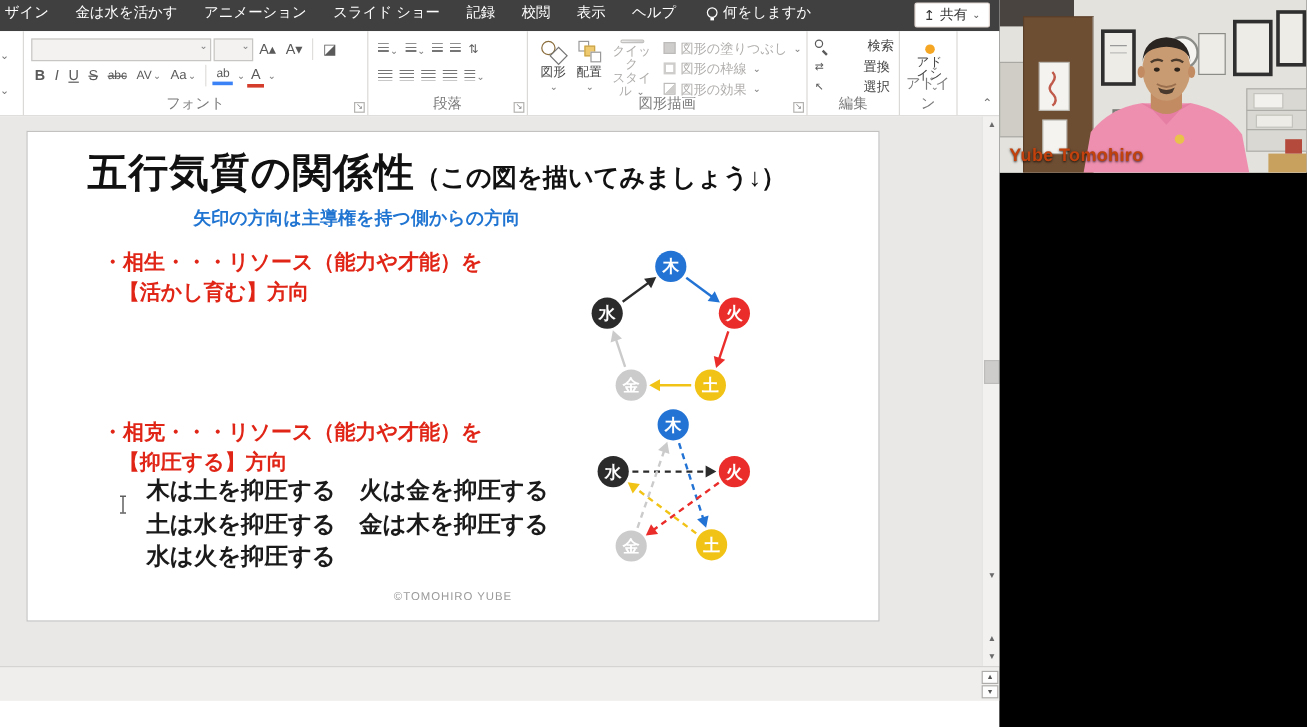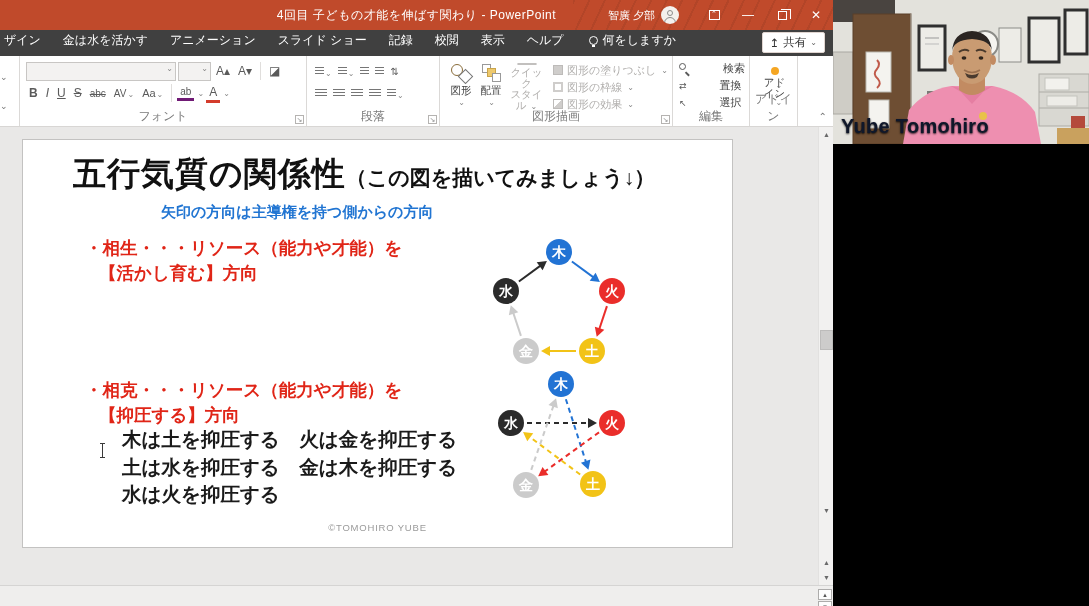--- a/index.html
+++ b/index.html
@@ -97,48 +97,30 @@
 
   
   .notestrip { position:relative; height:29px; background:#efeeed; border-top:1px solid #d5d4d3; }
   .mini-scroll { position:absolute; right:1px; top:3px; width:14px; }
   .mini-btn { width:14px; height:11px; border:1px solid #adacab; background:#fdfdfd; color:#555; font-size:6px;
     display:flex; align-items:center; justify-content:center; margin-bottom:1px; }
 
   
   #rightpanel { position:absolute; left:833px; top:0; width:256px; height:606px; background:#000; }
   .webcam { position:relative; width:256px; height:144px; overflow:hidden; background:#d8d7d1; }
-  .cam-label { position:absolute; left:8px; bottom:6px; color:#0f172a; font-size:20px; font-weight:700;
+  .cam-label { position:absolute; left:8px; bottom:6px; color:#c2410c; font-size:15px; font-weight:700;
     text-shadow:0 1px 2px rgba(0,0,0,.8); letter-spacing:.3px; }
 </style>
 </head>
 <body>
 
 <div id="screen">
 
   <div id="ppt">
 
-    <div class="titlebar">
-      <div class="tb-title">4回目  子どもの才能を伸ばす関わり  -  PowerPoint</div>
-      <div class="tb-right">
-        <span class="tb-user">智廣 夕部</span>
-        <span class="avatar">
-            <i></i>
-            <b></b>
-          </span>
-        <span class="winbtn">
-            <span class="ribbon-opt">⌃</span>
-          </span>
-        <span class="winbtn">—</span>
-        <span class="winbtn">
-            <span class="restore-box"></span>
-          </span>
-        <span class="winbtn">✕</span>
-      </div>
-    </div>
 
     <div class="tabrow">
       <span class="tab first">ザイン</span>
       <span class="tab">金は水を活かす</span>
       <span class="tab">アニメーション</span>
       <span class="tab">スライド ショー</span>
       <span class="tab">記録</span>
       <span class="tab">校閲</span>
       <span class="tab">表示</span>
       <span class="tab">ヘルプ</span>
@@ -171,21 +153,21 @@
         </div>
         <div class="frow">
           <span class="ficon" style="font-weight:bold;">B</span>
           <span class="ficon" style="font-style:italic;">I</span>
           <span class="ficon u-line">U</span>
           <span class="ficon s-line">S</span>
           <span class="ficon s-line" style="font-size:10px;">abc</span>
           <span class="ficon" style="font-size:10px;"><span>AV</span><span class="caret-mini">⌄</span></span>
           <span class="ficon" style="font-size:11px;"><span>Aa</span><span class="caret-mini">⌄</span></span>
           <span class="sep-v"></span>
-          <span class="ficon" style="font-size:10px; border-bottom:3px solid #701a75;">ab</span>
+          <span class="ficon" style="font-size:10px; border-bottom:3px solid #3b82f6;">ab</span>
           <span class="caret-mini">⌄</span>
           <span class="ficon" style="border-bottom:3px solid #d43c2c;">A</span>
           <span class="caret-mini">⌄</span>
         </div>
         <div class="rgroup-label">フォント</div>
         <span class="launcher">↘</span>
       </div>
 
       <div class="rgroup" style="width:133px;">
         <div class="frow" style="gap:6px; padding-left:2px;">

